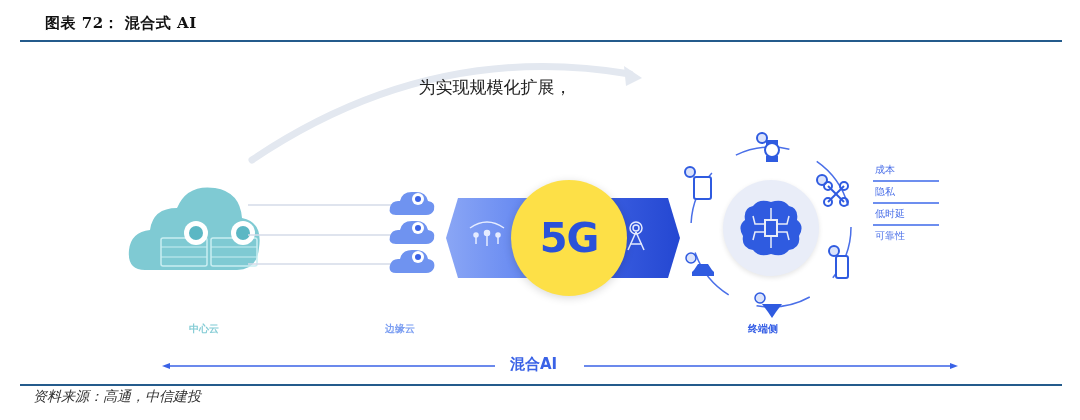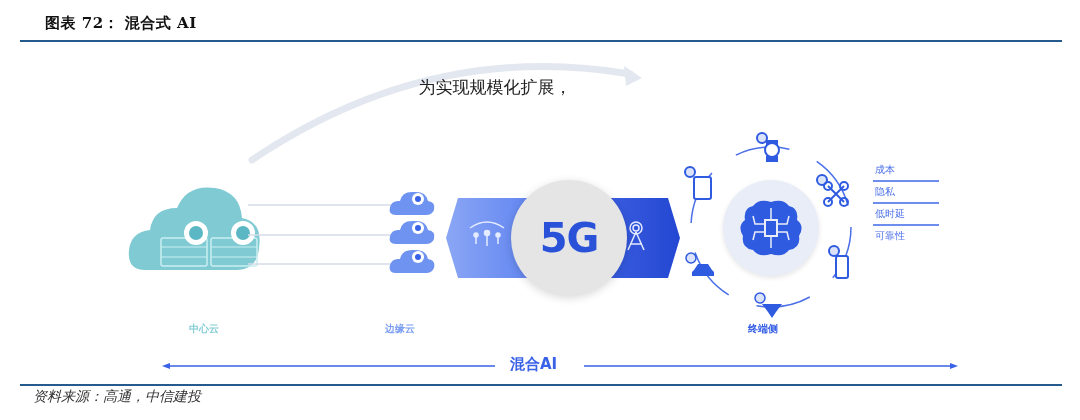--- a/index.html
+++ b/index.html
@@ -11,21 +11,21 @@
     .source { left: 33px; top: 388px; font-family: "DejaVu Serif", serif; font-style: italic; font-size: 14px; color: #333; }
     .headline { left: 395px; top: 76px; width: 200px; text-align: center; font-size: 17px; line-height: 23px; color: #222; font-weight: 500; }
     .label { font-size: 10px; font-weight: bold; }
     .label-center { left: 189px; top: 322px; color: #86cdd6; }
     .label-edge { left: 385px; top: 322px; color: #7b9ef2; }
     .label-device { left: 748px; top: 322px; color: #3a62e6; }
     .hybrid { left: 510px; top: 355px; font-size: 15px; font-weight: bold; color: #3a62e6; }
     .props { left: 873px; top: 160px; width: 66px; }
     .prop { font-size: 10px; color: #4a6fe8; padding: 3px 0 3px 2px; border-bottom: 2px solid #6d8eef; line-height: 14px; }
     .prop:last-child { border-bottom: none; }
-    .badge5g { left: 511px; top: 180px; width: 116px; height: 116px; border-radius: 50%; background: #e5e5e5; box-shadow: 0 2px 8px rgba(0,0,0,0.15); display:flex; align-items:center; justify-content:center; }
+    .badge5g { left: 511px; top: 180px; width: 116px; height: 116px; border-radius: 50%; background: #fde047; box-shadow: 0 2px 8px rgba(0,0,0,0.15); display:flex; align-items:center; justify-content:center; }
     .badge5g span { font-size: 40px; font-weight: bold; color: #2a52d9; letter-spacing: -1px; }
     .brain-circle { left: 723px; top: 180px; width: 96px; height: 96px; border-radius: 50%; background: #e9edf8; box-shadow: 0 2px 5px rgba(0,0,0,0.1); }
   </style>
 </head>
 <body>
 
 <div class="abs fig-title">图表 72： 混合式 AI</div>
 <div class="abs rule-top"></div>
 
 <svg class="abs" style="left:0;top:0" width="1080" height="420">

